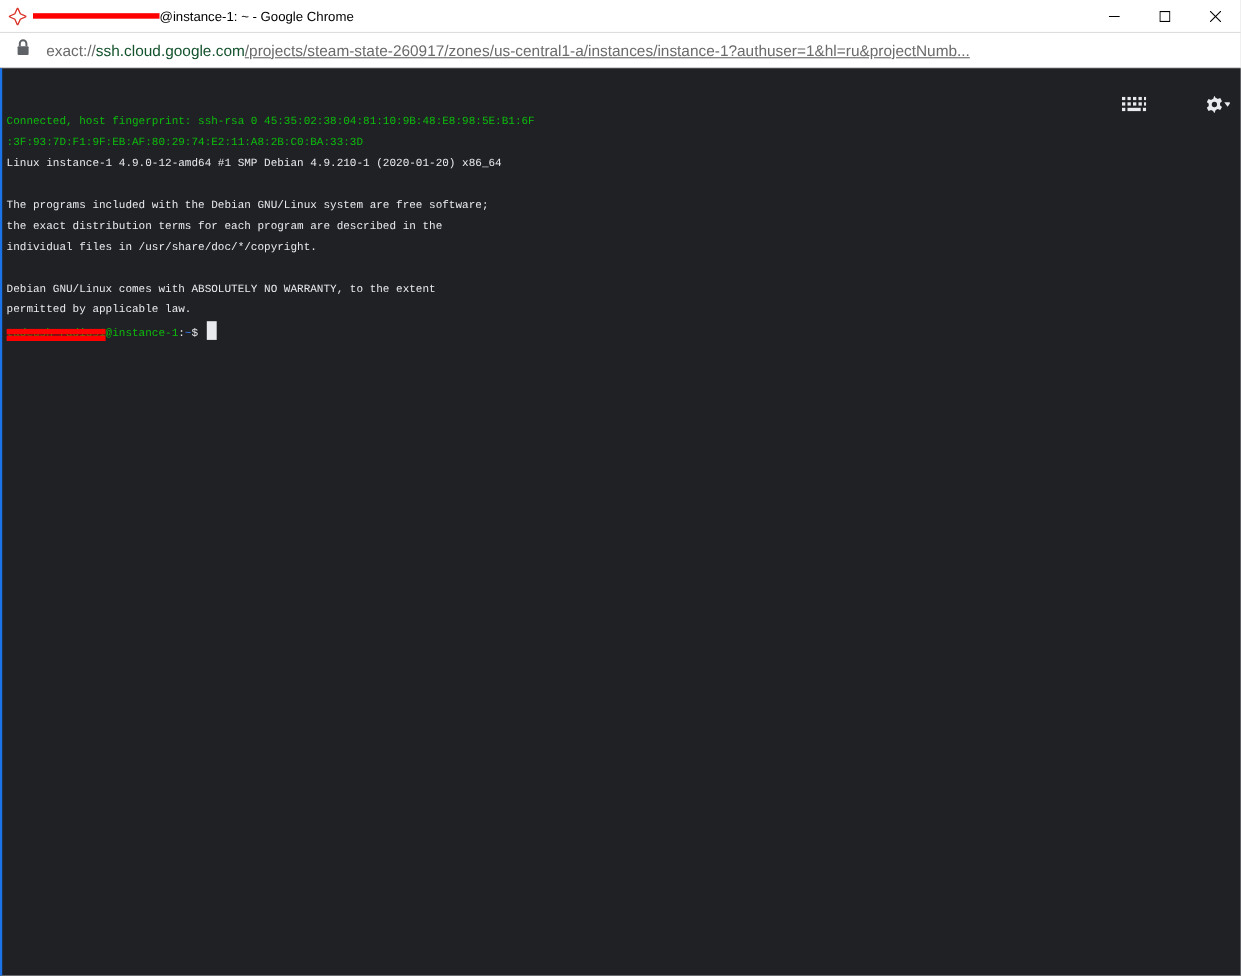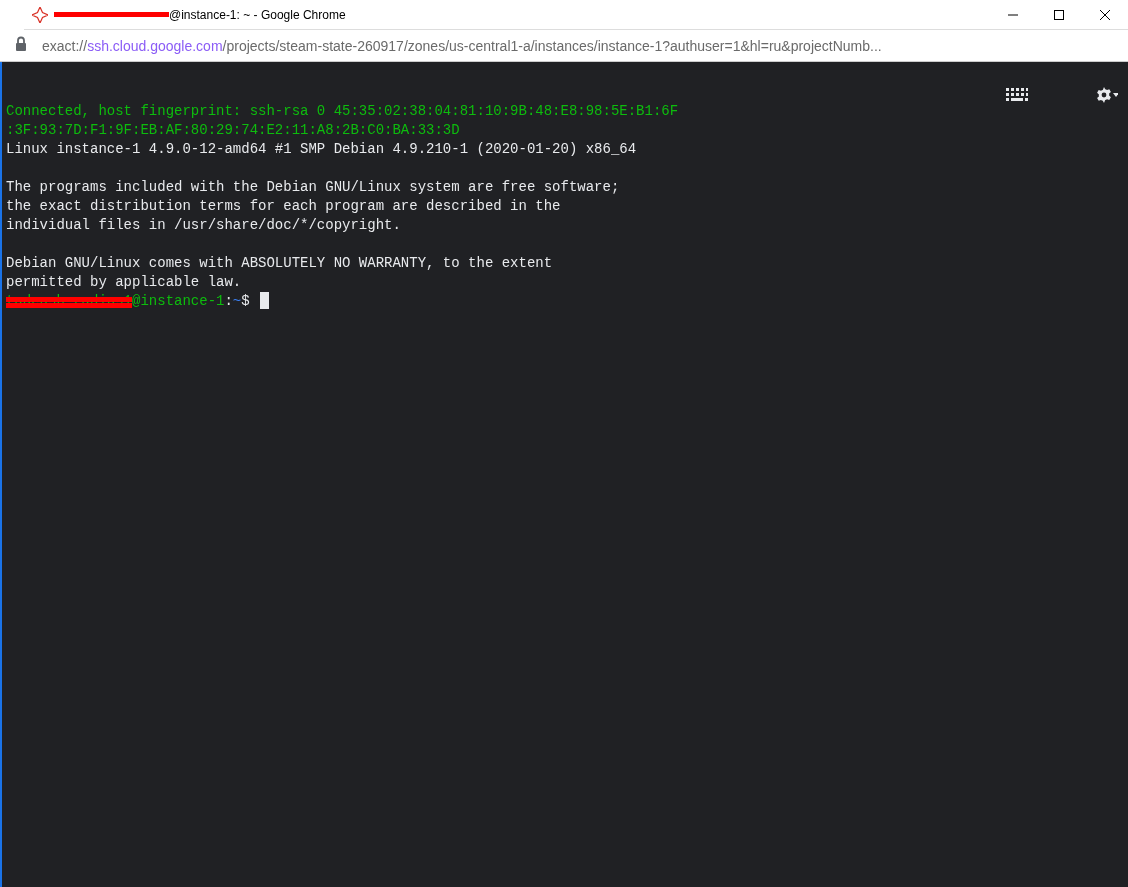--- a/index.html
+++ b/index.html
@@ -15,21 +15,20 @@
       overflow: hidden;
     }
     .title-bar {
       height: 30px;
       background: #fff;
       display: flex;
       align-items: center;
       padding-left: 8px;
       border-bottom: 1px solid #ddd;
       position: relative;
-      margin-left: 24px;
     }
     .title-bar-icon {
       width: 16px;
       height: 16px;
       margin-right: 6px;
       display: flex;
       align-items: center;
       justify-content: center;
     }
     .title-text {
@@ -78,32 +77,33 @@
       font-size: 14px;
       color: #202124;
       white-space: nowrap;
       overflow: hidden;
       flex: 1;
     }
     .url-scheme {
       color: #6a6a6a;
     }
     .url-host {
-      color: #8b5cf6;
+      color: #14532d;
     }
     .url-path {
       color: #6a6a6a;
+      text-decoration: underline;
     }
     .terminal {
       width: 100%;
       height: calc(100% - 62px);
       background: #202124;
       position: relative;
       font-family: "Consolas", "Courier New", monospace;
-      font-size: 14px;
+      font-size: 10px;
       line-height: 19px;
       padding: 2px 4px;
       color: #e8eaed;
       white-space: pre;
       overflow: hidden;
       border-left: 2px solid #1a73e8;
     }
     .terminal-icons {
       position: absolute;
       top: 6px;

